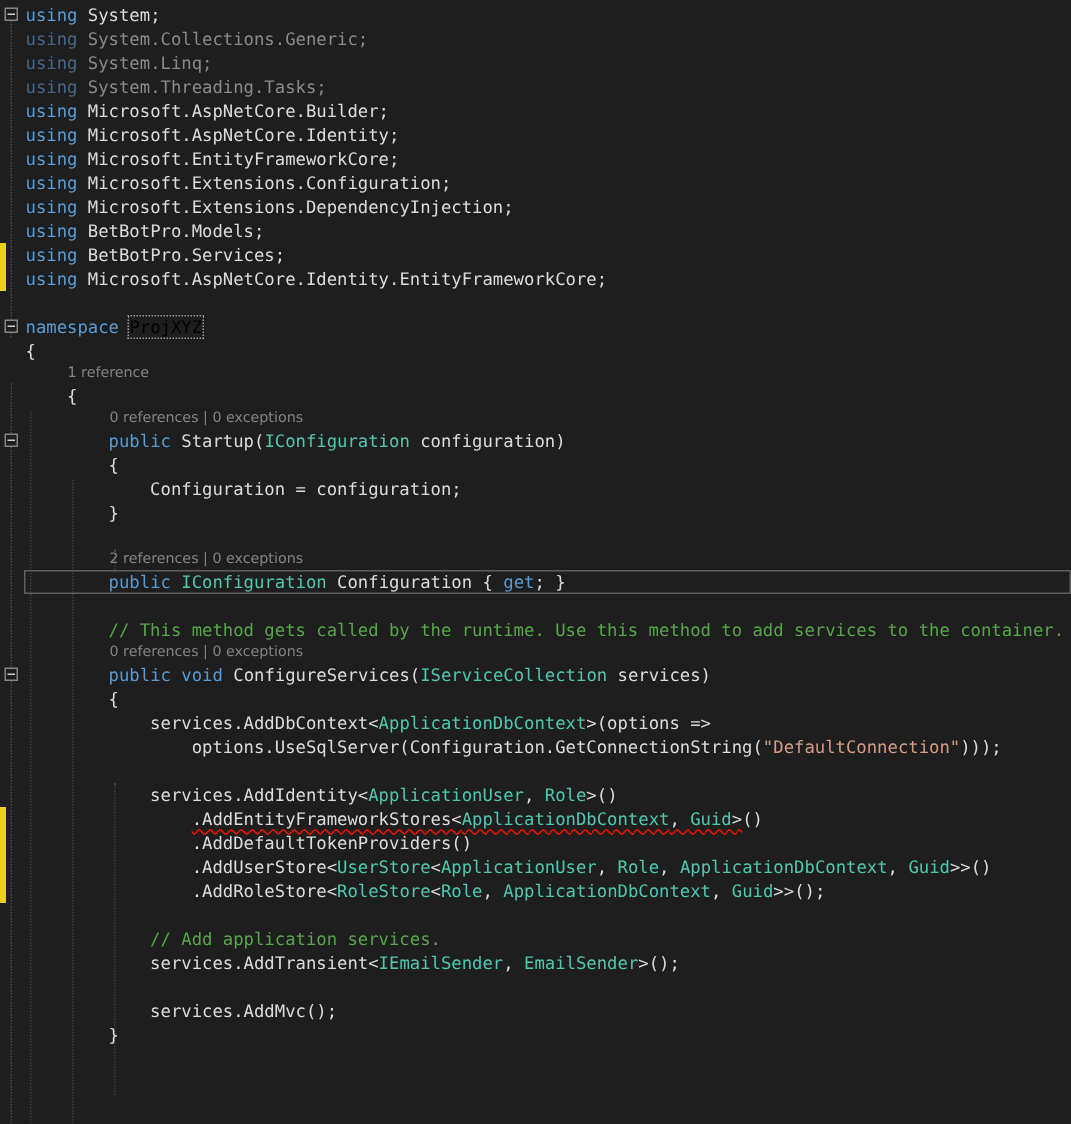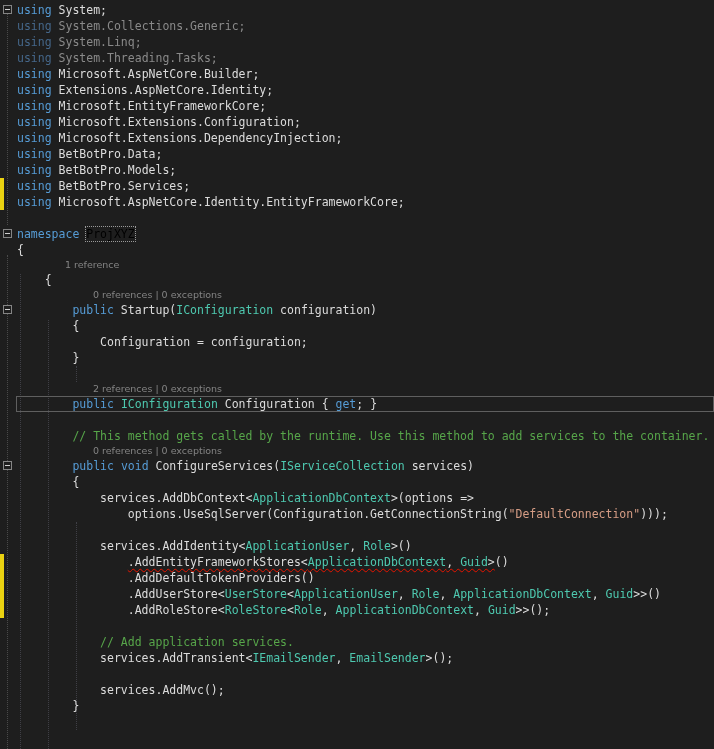--- a/index.html
+++ b/index.html
@@ -9,21 +9,21 @@
   .editor {
     position:relative; width:714px; height:749px;
     background:#1e1e1e; overflow:hidden;
     font-family:"DejaVu Sans Mono", monospace;
     font-size:11.5px;
   }
   .lines { position:relative; padding-top:2px; }
   .line { position:relative; height:16px; line-height:16px; white-space:pre; }
   .line .content { display:block; padding-left:17px; }
 
-  .line.lens { height:14px; line-height:14px;margin-left:20px; }
+  .line.lens { height:14px; line-height:14px; }
   .line.lens .content {
     font-family:"DejaVu Sans", sans-serif;
     font-size:9.5px; color:#848484;
   }
 
   
   .kw  { color:#569cd6; }
   .tx  { color:#dcdcdc; }
   .ty  { color:#4ec9b0; }
   .st  { color:#d69d85; }
@@ -74,25 +74,24 @@
       <div class="guide" style="left: 76px; top: 522px; height: 208px;"></div>
       <div class="mline" style="left: 7px; top: 14px; height: 211px;"></div>
       <div class="mline" style="left: 7px; top: 255px; height: 494px;"></div>
     </div>
   <div class="lines">
       <div class="line"><span class="fold"></span><span class="content"><span class="kw">using</span><span class="tx"> System;</span></span></div>
       <div class="line"><span class="content"><span class="kwd">using</span><span class="txd"> System.Collections.Generic;</span></span></div>
       <div class="line"><span class="content"><span class="kwd">using</span><span class="txd"> System.Linq;</span></span></div>
       <div class="line"><span class="content"><span class="kwd">using</span><span class="txd"> System.Threading.Tasks;</span></span></div>
       <div class="line"><span class="content"><span class="kw">using</span><span class="tx"> Microsoft.AspNetCore.Builder;</span></span></div>
-      <div class="line"><span class="content"><span class="kw">using</span><span class="tx"> Extensions.AspNetCore.Identity;</span></span></div>
+      <div class="line"><span class="content"><span class="kw">using</span><span class="tx"> Microsoft.AspNetCore.Identity;</span></span></div>
       <div class="line"><span class="content"><span class="kw">using</span><span class="tx"> Microsoft.EntityFrameworkCore;</span></span></div>
       <div class="line"><span class="content"><span class="kw">using</span><span class="tx"> Microsoft.Extensions.Configuration;</span></span></div>
       <div class="line"><span class="content"><span class="kw">using</span><span class="tx"> Microsoft.Extensions.DependencyInjection;</span></span></div>
-      <div class="line"><span class="content"><span class="kw">using</span><span class="tx"> BetBotPro.Data;</span></span></div>
       <div class="line"><span class="content"><span class="kw">using</span><span class="tx"> BetBotPro.Models;</span></span></div>
       <div class="line"><span class="changebar"></span><span class="content"><span class="kw">using</span><span class="tx"> BetBotPro.Services;</span></span></div>
       <div class="line"><span class="changebar"></span><span class="content"><span class="kw">using</span><span class="tx"> Microsoft.AspNetCore.Identity.EntityFrameworkCore;</span></span></div>
       <div class="line"><span class="content"></span></div>
       <div class="line"><span class="fold"></span><span class="content"><span class="kw">namespace</span><span class="tx"> </span><span class="bx">ProjXYZ</span></span></div>
       <div class="line"><span class="content"><span class="tx">{</span></span></div>
       <div class="line lens"><span class="content" style="padding-left: 45px;">1 reference</span></div>
       <div class="line"><span class="content"><span class="tx">    {</span></span></div>
       <div class="line lens"><span class="content" style="padding-left: 73px;">0 references | 0 exceptions</span></div>
       <div class="line"><span class="fold"></span><span class="content"><span class="tx">        </span><span class="kw">public</span><span class="tx"> Startup(</span><span class="ty">IConfiguration</span><span class="tx"> configuration)</span></span></div>

